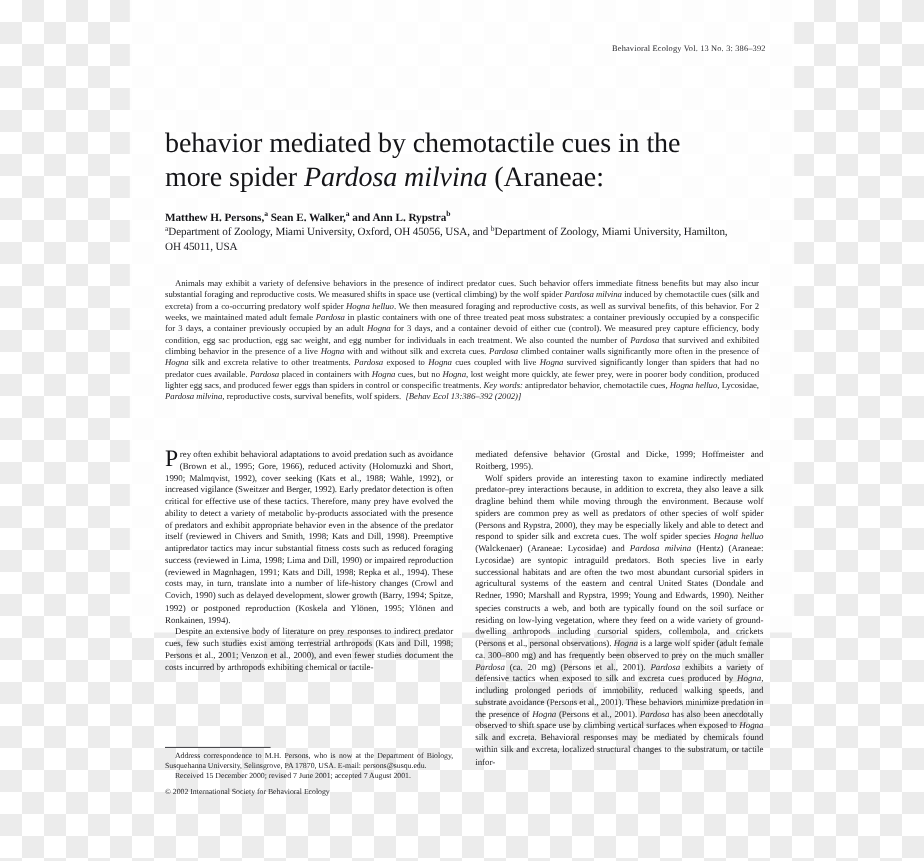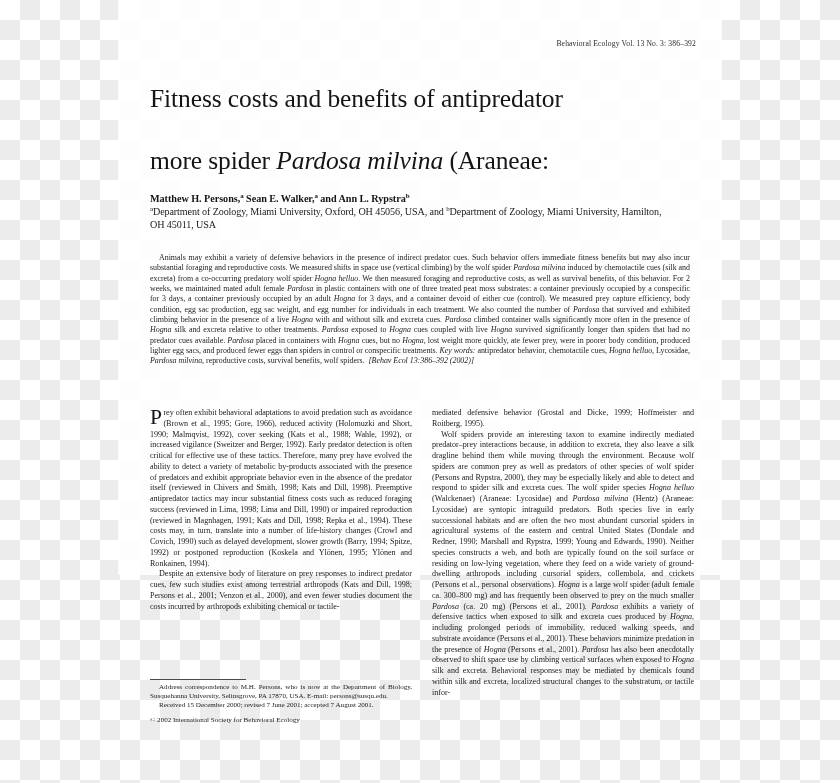--- a/index.html
+++ b/index.html
@@ -158,22 +158,22 @@
 </style>
 </head>
 <body>
 
 <div class="page">
   <div class="page-inner">
 
     <div class="running-head">Behavioral Ecology Vol. 13 No. 3: 386–392</div>
 
     <h1 class="title">
-      <span>Fitness costs and benefits of antipredator</span><br>
       <br>
+      <span>behavior mediated by chemotactile cues in the</span><br>
       <span>more spider </span><span class="it">Pardosa milvina</span><span> (Araneae:</span><br>
     </h1>
 
     <div class="authors">Matthew H. Persons,<sup>a</sup> Sean E. Walker,<sup>a</sup> and Ann L. Rypstra<sup>b</sup></div>
 
     <div class="affil"><sup>a</sup>Department of Zoology, Miami University, Oxford, OH 45056, USA, and <sup>b</sup>Department of Zoology, Miami University, Hamilton, OH 45011, USA</div>
 
     <div class="abstract"><span>Animals may exhibit a variety of defensive behaviors in the presence of indirect predator cues. Such behavior offers immediate fitness benefits but may also incur substantial foraging and reproductive costs. We measured shifts in space use (vertical climbing) by the wolf spider </span><span class="it">Pardosa milvina</span><span> induced by chemotactile cues (silk and excreta) from a co-occurring predatory wolf spider </span><span class="it">Hogna helluo</span><span>. We then measured foraging and reproductive costs, as well as survival benefits, of this behavior. For 2 weeks, we maintained mated adult female </span><span class="it">Pardosa</span><span> in plastic containers with one of three treated peat moss substrates: a container previously occupied by a conspecific for 3 days, a container previously occupied by an adult </span><span class="it">Hogna</span><span> for 3 days, and a container devoid of either cue (control). We measured prey capture efficiency, body condition, egg sac production, egg sac weight, and egg number for individuals in each treatment. We also counted the number of </span><span class="it">Pardosa</span><span> that survived and exhibited climbing behavior in the presence of a live </span><span class="it">Hogna</span><span> with and without silk and excreta cues. </span><span class="it">Pardosa</span><span> climbed container walls significantly more often in the presence of </span><span class="it">Hogna</span><span> silk and excreta relative to other treatments. </span><span class="it">Pardosa</span><span> exposed to </span><span class="it">Hogna</span><span> cues coupled with live </span><span class="it">Hogna</span><span> survived significantly longer than spiders that had no predator cues available. </span><span class="it">Pardosa</span><span> placed in containers with </span><span class="it">Hogna</span><span> cues, but no </span><span class="it">Hogna</span><span>, lost weight more quickly, ate fewer prey, were in poorer body condition, produced lighter egg sacs, and produced fewer eggs than spiders in control or conspecific treatments. </span><span class="kw">Key words:</span><span> antipredator behavior, chemotactile cues, </span><span class="it">Hogna helluo</span><span>, Lycosidae, </span><span class="it">Pardosa milvina</span><span>, reproductive costs, survival benefits, wolf spiders.</span>&nbsp; <span class="cite">[Behav Ecol 13:386–392 (2002)]</span></div>
 
     <div class="col col-left">

